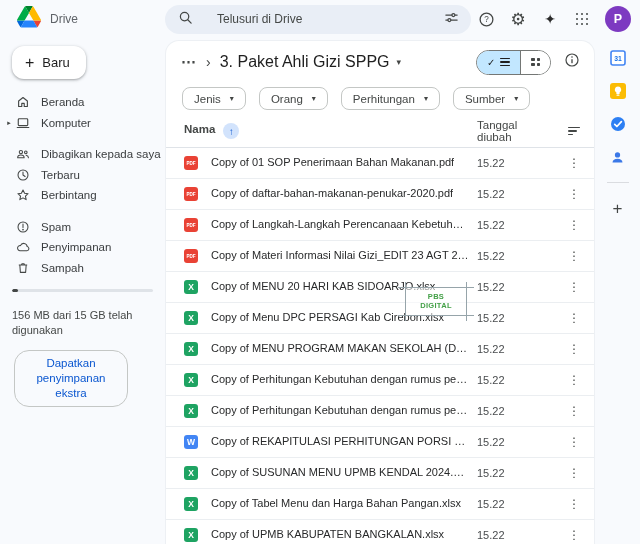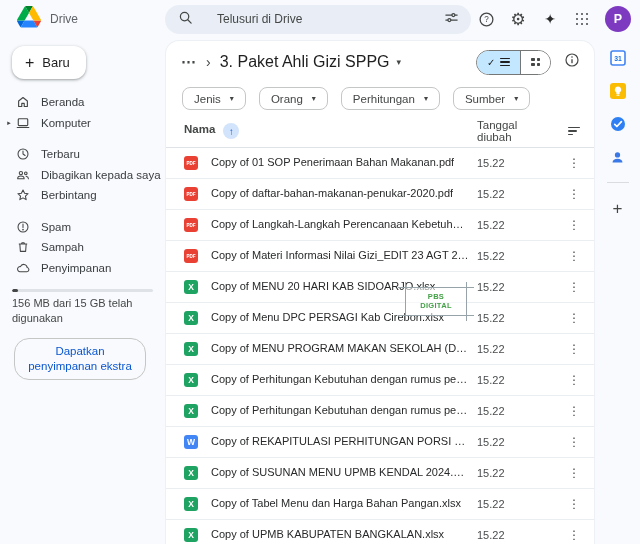--- a/index.html
+++ b/index.html
@@ -28,22 +28,22 @@
   .new-btn { display:inline-flex; align-items:center; gap:8px; margin-left:12px; background:#fff; border:none; border-radius:12px; height:33px; padding:0 16px 0 13px; font-family:inherit; font-size:13px; font-weight:500; color:#1F1F1F; box-shadow:0 1px 2px rgba(60,64,67,.3), 0 1px 3px 1px rgba(60,64,67,.15); cursor:pointer; }
   .new-plus { font-size:16px; font-weight:400; line-height:1; }
   .nav { margin-top:13px; }
   .nav-group { margin-bottom:11px; }
   .nav-item { display:flex; align-items:center; height:20.5px; padding-left:4px; cursor:pointer; }
   .nav-arrow { width:10px; font-size:7px; color:#444746; text-align:center; }
   .nav-ic { width:15px; height:15px; margin-left:1px; display:flex; align-items:center; justify-content:center; }
   .nav-label { margin-left:11px; font-size:11.5px; color:#3a3d3f; white-space:nowrap; }
   .storage-bar { margin:8px 12px 0 12px; height:3px; border-radius:2px; background:#DFE3E8; position:relative; overflow:hidden; }
   .storage-bar i { position:absolute; left:0; top:0; bottom:0; width:4%; background:#444746; border-radius:2px; }
-  .storage-text { margin:4px 14px 0 12px; font-size:11px; line-height:1.35; color:#444746; }
-  .get-storage { display:block; margin:12px auto 0 14px; width:132px; border:1px solid #C4C7C5; background:transparent; border-radius:15px; padding:5px 8px; font-family:inherit; font-size:11.5px; font-weight:500; color:#0B57D0; text-align:center; line-height:1.3; cursor:pointer; }
+  .storage-text { margin:16px 14px 0 12px; font-size:11px; line-height:1.35; color:#444746; }
+  .get-storage { display:block; margin:12px auto 0 14px; width:114px; border:1px solid #C4C7C5; background:transparent; border-radius:15px; padding:5px 8px; font-family:inherit; font-size:11.5px; font-weight:500; color:#0B57D0; text-align:center; line-height:1.3; cursor:pointer; }
 
   
   .main-card { flex:1; background:#fff; border-radius:14px 14px 0 0; margin-top:2px; border:1px solid #EDF0F4; border-bottom:none; display:flex; flex-direction:column; min-width:0; position:relative; }
   .crumbs { display:flex; align-items:center; height:36px; padding:6px 14px 0 15px; }
   .crumb-more { font-size:15px; font-weight:bold; color:#444746; letter-spacing:1px; cursor:pointer; }
   .crumb-sep { margin:0 9px; font-size:14px; color:#444746; }
   .folder-title { font-size:16px; color:#1F1F1F; white-space:nowrap; cursor:pointer; }
   .title-caret { font-size:9px; color:#444746; margin-left:7px; }
   .crumbs-right { margin-left:auto; display:flex; align-items:center; gap:13px; }
   .view-toggle { display:flex; height:25px; border:1px solid #747775; border-radius:13px; overflow:hidden; cursor:pointer; }
@@ -185,41 +185,41 @@
             </span>
             <span class="nav-label">Komputer</span>
           </div>
         </div>
 
         <div class="nav-group">
           <div class="nav-item">
             <span class="nav-arrow"></span>
             <span class="nav-ic">
               <svg width="14" height="14" viewBox="0 0 16 16" fill="none" stroke="#444746" stroke-width="1.2">
-                  <circle cx="8" cy="8" r="5.7"></circle>
-                  <path d="M8 4.7V8l2.4 1.7" stroke-linecap="round" stroke-linejoin="round"></path>
-                </svg>
-            </span>
-            <span class="nav-label">Terbaru</span>
-          </div>
-          <div class="nav-item">
-            <span class="nav-arrow"></span>
-            <span class="nav-ic">
-              <svg width="14" height="14" viewBox="0 0 16 16" fill="none" stroke="#444746" stroke-width="1.2">
                   <circle cx="5.6" cy="5.8" r="1.9"></circle>
                   <path d="M1.9 12.2c0-1.9 1.7-3 3.7-3s3.7 1.1 3.7 3z" stroke-linejoin="round"></path>
                   <circle cx="11.2" cy="6.1" r="1.5"></circle>
                   <path d="M11.6 9.4c1.5.3 2.6 1.2 2.6 2.8" stroke-linecap="round"></path>
                 </svg>
             </span>
             <span class="nav-label">Dibagikan kepada saya</span>
           </div>
           <div class="nav-item">
             <span class="nav-arrow"></span>
             <span class="nav-ic">
+              <svg width="14" height="14" viewBox="0 0 16 16" fill="none" stroke="#444746" stroke-width="1.2">
+                  <circle cx="8" cy="8" r="5.7"></circle>
+                  <path d="M8 4.7V8l2.4 1.7" stroke-linecap="round" stroke-linejoin="round"></path>
+                </svg>
+            </span>
+            <span class="nav-label">Terbaru</span>
+          </div>
+          <div class="nav-item">
+            <span class="nav-arrow"></span>
+            <span class="nav-ic">
               <svg width="14" height="14" viewBox="0 0 16 16" fill="none" stroke="#444746" stroke-width="1.2" stroke-linejoin="round">
                   <path d="M8 2.3l1.8 3.7 4 .5-3 2.8.8 4L8 11.3l-3.6 2 .8-4-3-2.8 4-.5z"></path>
                 </svg>
             </span>
             <span class="nav-label">Berbintang</span>
           </div>
         </div>
 
         <div class="nav-group">
           <div class="nav-item">
@@ -230,33 +230,33 @@
                   <path d="M8 4.6v4" stroke-linecap="round"></path>
                   <circle cx="8" cy="10.9" r="0.4" fill="#444746"></circle>
                 </svg>
             </span>
             <span class="nav-label">Spam</span>
           </div>
           <div class="nav-item">
             <span class="nav-arrow"></span>
             <span class="nav-ic">
               <svg width="14" height="14" viewBox="0 0 16 16" fill="none" stroke="#444746" stroke-width="1.2" stroke-linejoin="round">
+                  <path d="M4.6 12.2a2.9 2.9 0 1 1 .5-5.77 4 4 0 0 1 7.7 1.1 2.35 2.35 0 0 1-.9 4.67z"></path>
+                </svg>
+            </span>
+            <span class="nav-label">Penyimpanan</span>
+          </div>
+          <div class="nav-item">
+            <span class="nav-arrow"></span>
+            <span class="nav-ic">
+              <svg width="14" height="14" viewBox="0 0 16 16" fill="none" stroke="#444746" stroke-width="1.2" stroke-linejoin="round">
                   <path d="M3.2 4.6h9.6M6.3 4.3l.5-1.2h2.4l.5 1.2M4.4 4.8l.6 8.2h6l.6-8.2"></path>
                 </svg>
             </span>
             <span class="nav-label">Sampah</span>
-          </div>
-          <div class="nav-item">
-            <span class="nav-arrow"></span>
-            <span class="nav-ic">
-              <svg width="14" height="14" viewBox="0 0 16 16" fill="none" stroke="#444746" stroke-width="1.2" stroke-linejoin="round">
-                  <path d="M4.6 12.2a2.9 2.9 0 1 1 .5-5.77 4 4 0 0 1 7.7 1.1 2.35 2.35 0 0 1-.9 4.67z"></path>
-                </svg>
-            </span>
-            <span class="nav-label">Penyimpanan</span>
           </div>
         </div>
       </div>
 
       <div class="storage-bar">
           <i></i>
         </div>
       <div class="storage-text">156 MB dari 15 GB telah digunakan</div>
       <button class="get-storage">Dapatkan penyimpanan ekstra</button>
     </div>

